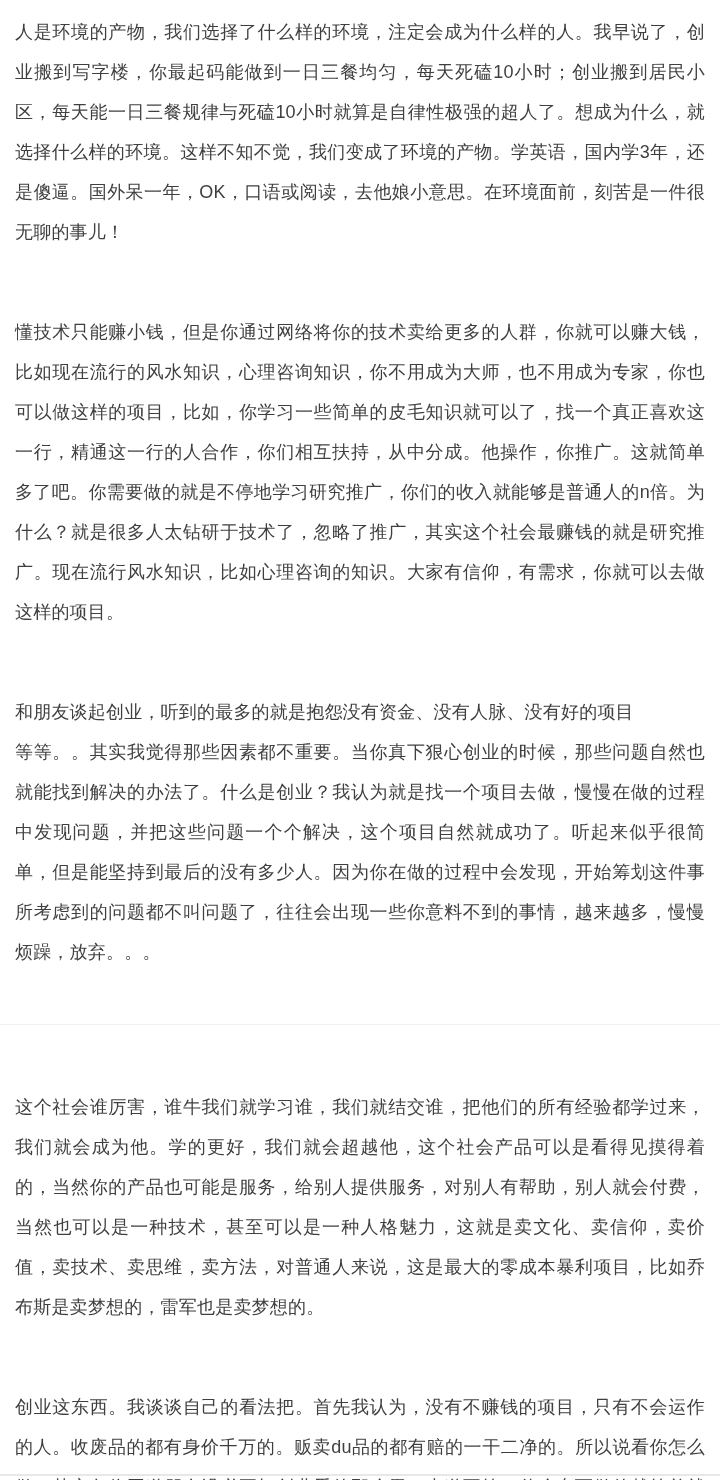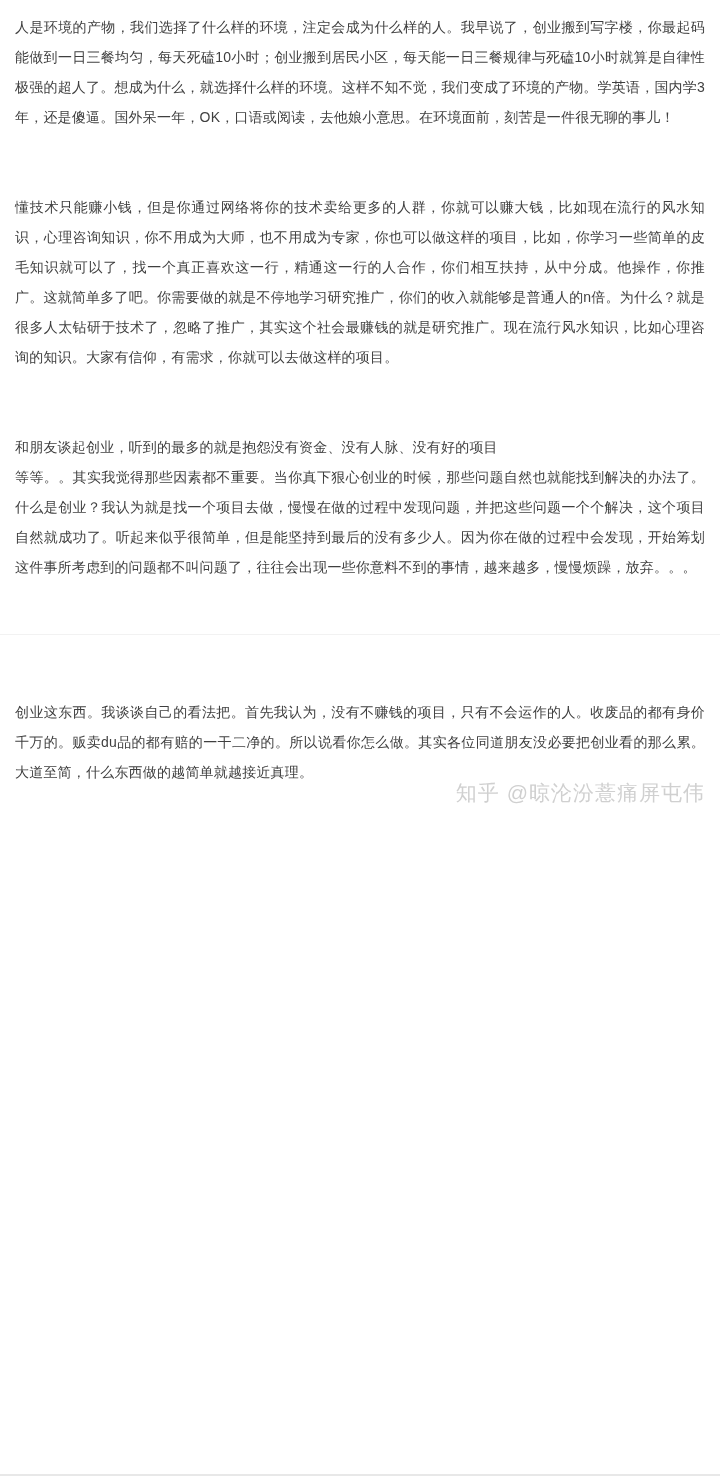--- a/index.html
+++ b/index.html
@@ -15,22 +15,22 @@
   }
   .page {
     position: relative;
     width: 720px;
     height: 1480px;
     box-sizing: border-box;
     padding: 12px 15px 0 15px;
   }
   .para {
     margin: 0 0 60px 0;
-    font-size: 14px;
-    line-height: 30px;
+    font-size: 18px;
+    line-height: 40px;
     letter-spacing: 0.2px;
     color: var(--text, #3f3f3f);
     text-align: justify;
     white-space: pre-line;
   }
   section .para:last-child {
     margin-bottom: 0;
   }
   .section-divider {
     border: none;
@@ -62,20 +62,21 @@
   <section>
     <p class="para">人是环境的产物，我们选择了什么样的环境，注定会成为什么样的人。我早说了，创业搬到写字楼，你最起码能做到一日三餐均匀，每天死磕10小时；创业搬到居民小区，每天能一日三餐规律与死磕10小时就算是自律性极强的超人了。想成为什么，就选择什么样的环境。这样不知不觉，我们变成了环境的产物。学英语，国内学3年，还是傻逼。国外呆一年，OK，口语或阅读，去他娘小意思。在环境面前，刻苦是一件很无聊的事儿！</p>
     <p class="para">懂技术只能赚小钱，但是你通过网络将你的技术卖给更多的人群，你就可以赚大钱，比如现在流行的风水知识，心理咨询知识，你不用成为大师，也不用成为专家，你也可以做这样的项目，比如，你学习一些简单的皮毛知识就可以了，找一个真正喜欢这一行，精通这一行的人合作，你们相互扶持，从中分成。他操作，你推广。这就简单多了吧。你需要做的就是不停地学习研究推广，你们的收入就能够是普通人的n倍。为什么？就是很多人太钻研于技术了，忽略了推广，其实这个社会最赚钱的就是研究推广。现在流行风水知识，比如心理咨询的知识。大家有信仰，有需求，你就可以去做这样的项目。</p>
     <p class="para">和朋友谈起创业，听到的最多的就是抱怨没有资金、没有人脉、没有好的项目
 等等。。其实我觉得那些因素都不重要。当你真下狠心创业的时候，那些问题自然也就能找到解决的办法了。什么是创业？我认为就是找一个项目去做，慢慢在做的过程中发现问题，并把这些问题一个个解决，这个项目自然就成功了。听起来似乎很简单，但是能坚持到最后的没有多少人。因为你在做的过程中会发现，开始筹划这件事所考虑到的问题都不叫问题了，往往会出现一些你意料不到的事情，越来越多，慢慢烦躁，放弃。。。</p>
   </section>
 
   <hr class="section-divider">
 
   <section>
+    <p class="para">这个社会谁厉害，谁牛我们就学习谁，我们就结交谁，把他们的所有经验都学过来，我们就会成为他。学的更好，我们就会超越他，这个社会产品可以是看得见摸得着的，当然你的产品也可能是服务，给别人提供服务，对别人有帮助，别人就会付费，当然也可以是一种技术，甚至可以是一种人格魅力，这就是卖文化、卖信仰，卖价值，卖技术、卖思维，卖方法，对普通人来说，这是最大的零成本暴利项目，比如乔布斯是卖梦想的，雷军也是卖梦想的。</p>
     <p class="para">创业这东西。我谈谈自己的看法把。首先我认为，没有不赚钱的项目，只有不会运作的人。收废品的都有身价千万的。贩卖du品的都有赔的一干二净的。所以说看你怎么做。其实各位同道朋友没必要把创业看的那么累。大道至简，什么东西做的越简单就越接近真理。</p>
   </section>
 
   <div class="watermark">知乎 @晾沦汾薏痛屏屯伟</div>
 
   <div class="bottom-divider"></div>
 
 </div>
 
 </body></html>

